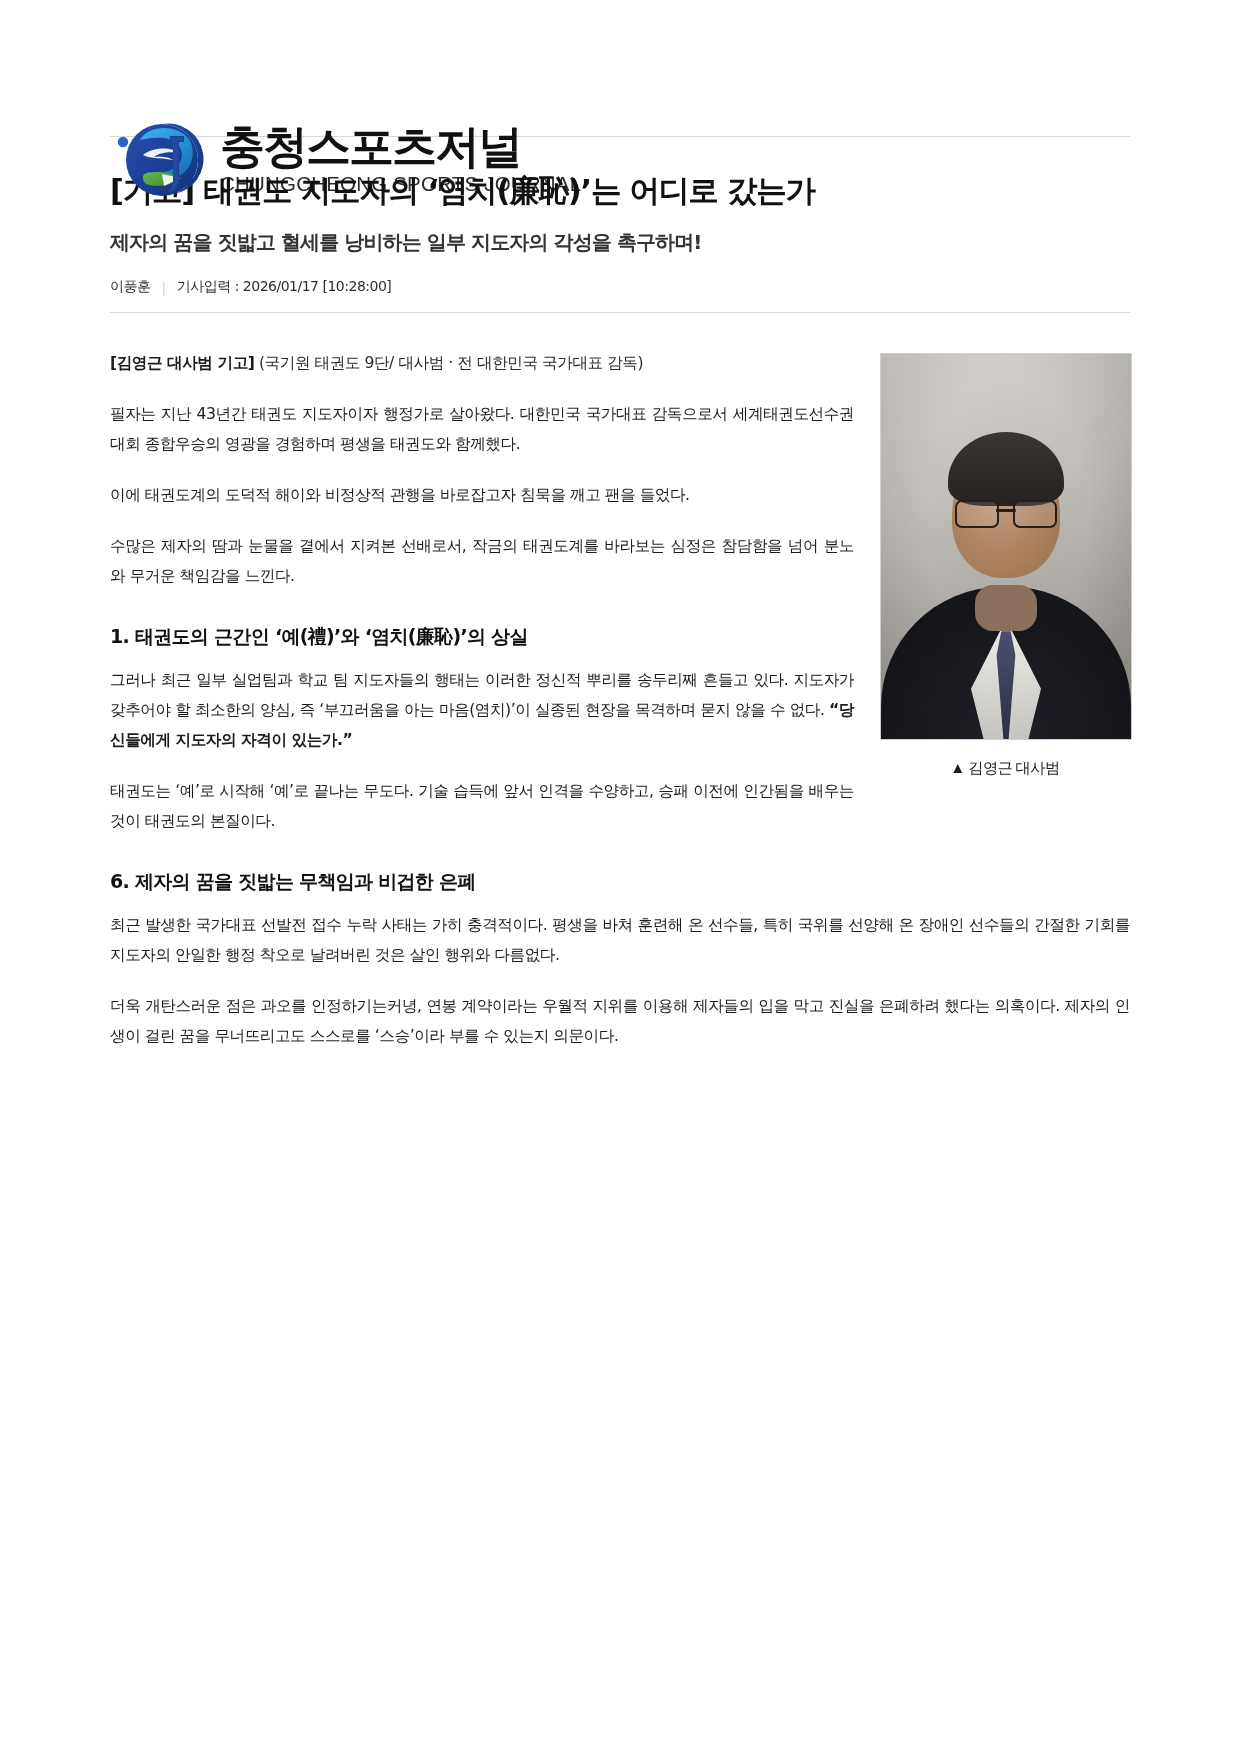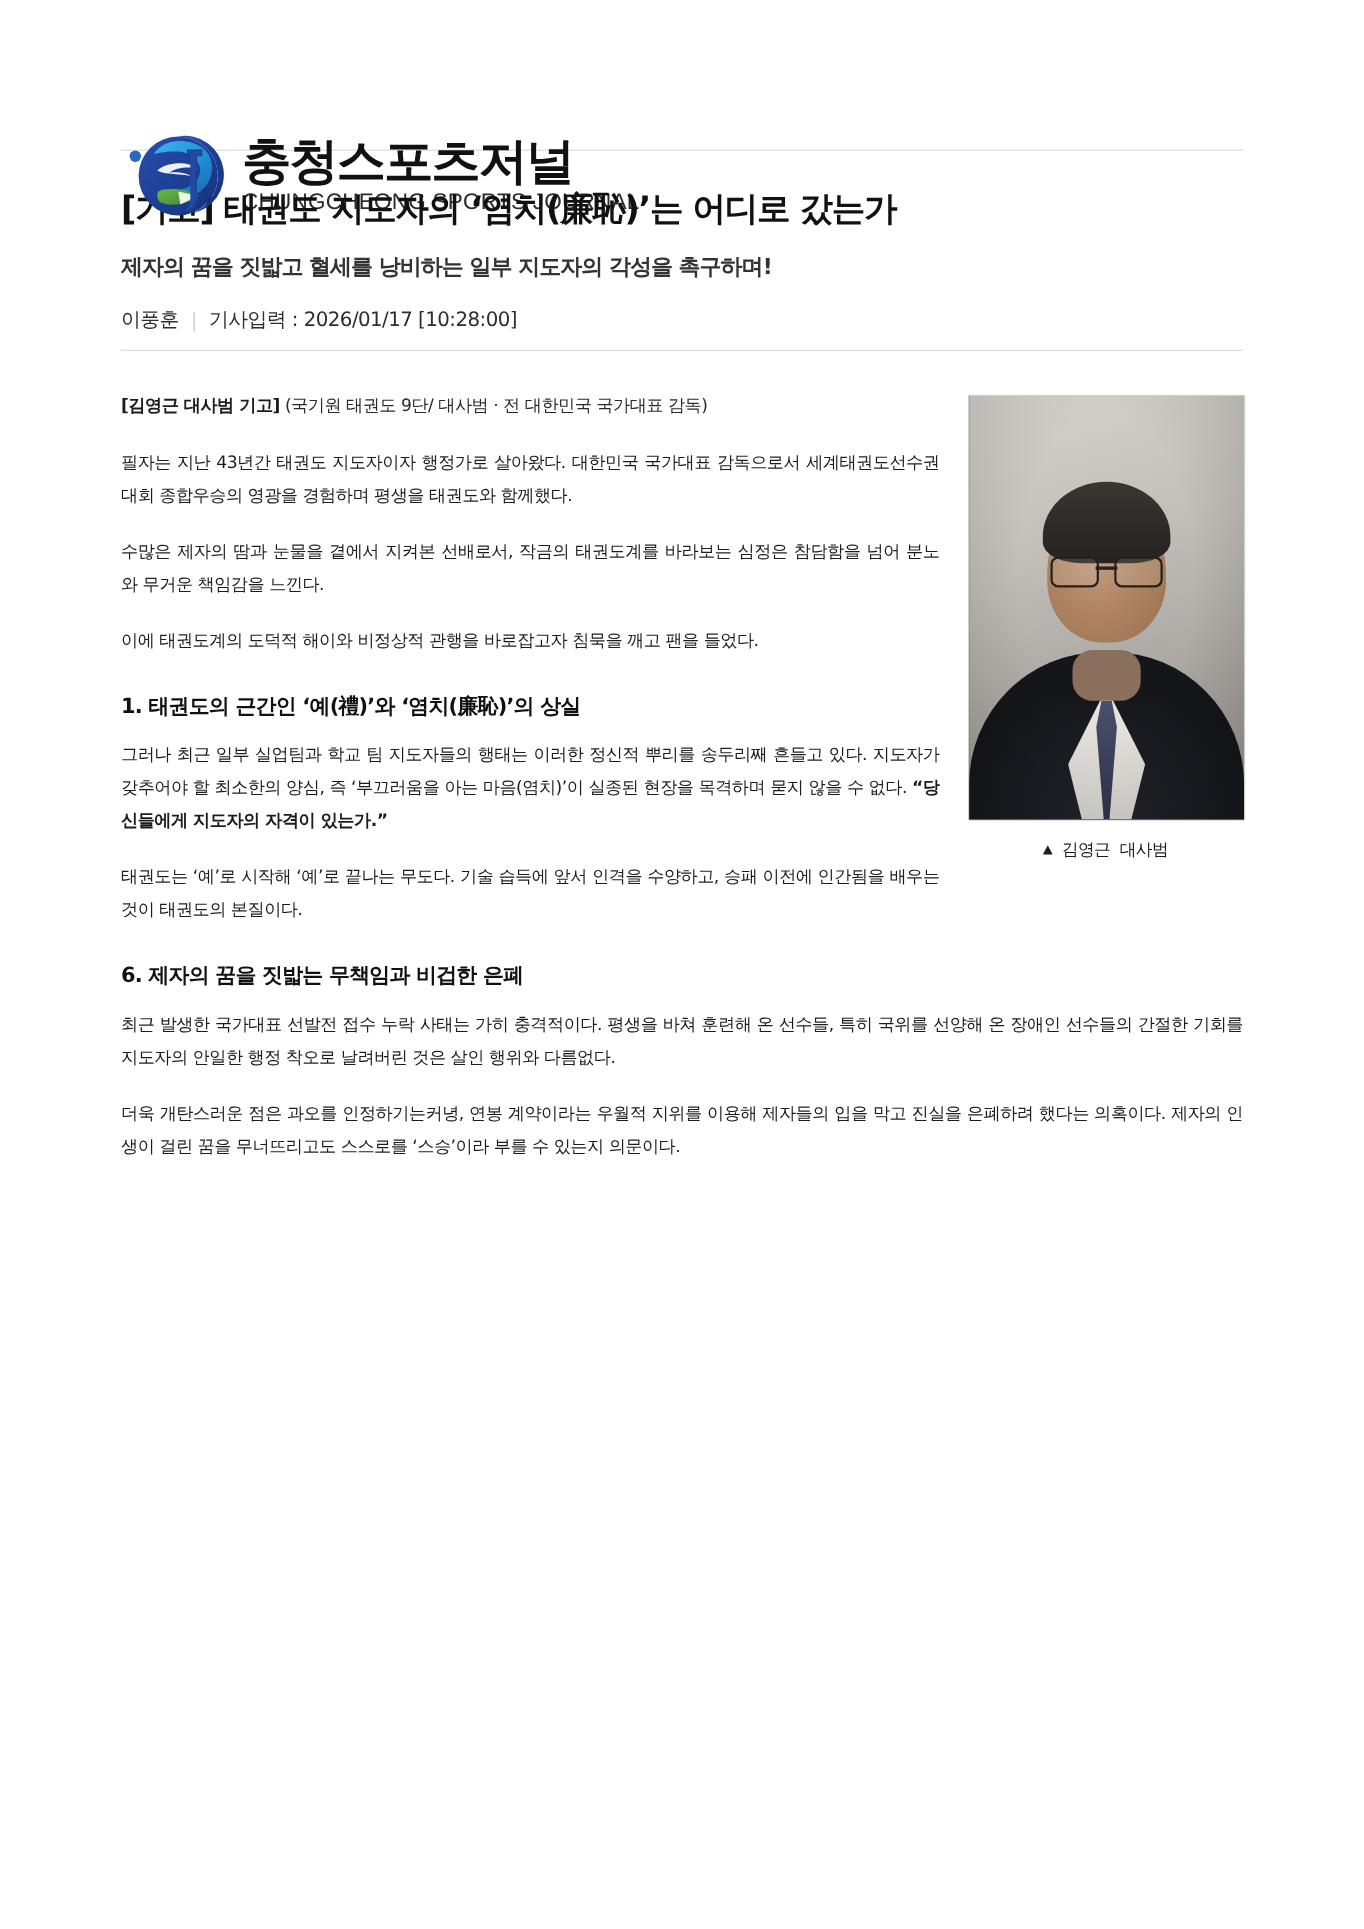--- a/index.html
+++ b/index.html
@@ -89,21 +89,21 @@
     font-family: "DejaVu Sans", "Liberation Sans", sans-serif;
     font-size: 20px;
     font-weight: bold;
     letter-spacing: -0.9px;
     color: #333333;
     margin: 18px 0 0 0;
     line-height: 1.4;
   }
   .byline {
     font-family: "DejaVu Sans", "Liberation Sans", sans-serif;
-    font-size: 18px;
+    font-size: 14px;
     letter-spacing: -0.5px;
     color: #2e2e2e;
     margin: 22px 0 0 0;
     display: flex;
     align-items: flex-end;
     gap: 11px;
   }
   .byline .sep { color: #b5b5b5; font-weight: 300; }
 
   
@@ -217,21 +217,21 @@
     background: #23201e;
   }
   
   .photo .vignette {
     position: absolute; inset: 0;
     background: radial-gradient(ellipse at 50% 42%, rgba(0,0,0,0) 45%, rgba(0,0,0,0.16) 100%);
   }
   .caption {
     margin-top: 13px;
     text-align: center;
-    font-family: Liberation Mono, monospace;
+    font-family: Liberation Serif, serif;
     font-size: 15.2px;
     letter-spacing: -0.5px;
     color: #1c1c1c;
   }
 
   .lead-label { font-weight: bold; }
   .lead-paren { color: #2a2a2a; }
 
   h2.section {
     font-family: "DejaVu Sans", "Liberation Sans", sans-serif;
@@ -320,22 +320,22 @@
       </div>
       <div class="caption">▲ 김영근 대사범</div>
     </div>
 
     <p>
       <span class="lead-label">[김영근 대사범 기고]</span>
       <span class="lead-paren">(국기원 태권도 9단/ 대사범 · 전 대한민국 국가대표 감독)</span>
     </p>
 
     <p> 필자는 지난 43년간 태권도 지도자이자 행정가로 살아왔다. 대한민국 국가대표 감독으로서 세계태권도선수권대회 종합우승의 영광을 경험하며 평생을 태권도와 함께했다.</p>
+    <p>이에 태권도계의 도덕적 해이와 비정상적 관행을 바로잡고자 침묵을 깨고 팬을 들었다.</p>
     <p>수많은 제자의 땀과 눈물을 곁에서 지켜본 선배로서, 작금의 태권도계를 바라보는 심정은 참담함을 넘어 분노와 무거운 책임감을 느낀다.</p>
-    <p>이에 태권도계의 도덕적 해이와 비정상적 관행을 바로잡고자 침묵을 깨고 팬을 들었다.</p>
 
     <h2 class="section">1. 태권도의 근간인 ‘예(禮)’와 ‘염치(廉恥)’의 상실</h2>
     <p>
       <span>그러나 최근 일부 실업팀과 학교 팀 지도자들의 행태는 이러한 정신적 뿌리를 송두리째 흔들고 있다. 지도자가 갖추어야 할 최소한의 양심, 즉 ‘부끄러움을 아는 마음(염치)’이 실종된 현장을 목격하며 묻지 않을 수 없다. </span><span class="quote-bold">“당신들에게 지도자의 자격이 있는가.”</span>
     </p>
     <p>태권도는 ‘예’로 시작해 ‘예’로 끝나는 무도다. 기술 습득에 앞서 인격을 수양하고, 승패 이전에 인간됨을 배우는 것이 태권도의 본질이다.</p>
 
     <h2 class="section">6. 제자의 꿈을 짓밟는 무책임과 비겁한 은폐</h2>
     <p>최근 발생한 국가대표 선발전 접수 누락 사태는 가히 충격적이다. 평생을 바쳐 훈련해 온 선수들, 특히 국위를 선양해 온 장애인 선수들의 간절한 기회를 지도자의 안일한 행정 착오로 날려버린 것은 살인 행위와 다름없다.</p>
     <p class="tight">더욱 개탄스러운 점은 과오를 인정하기는커녕, 연봉 계약이라는 우월적 지위를 이용해 제자들의 입을 막고 진실을 은폐하려 했다는 의혹이다. 제자의 인생이 걸린 꿈을 무너뜨리고도 스스로를 ‘스승’이라 부를 수 있는지 의문이다.</p>

